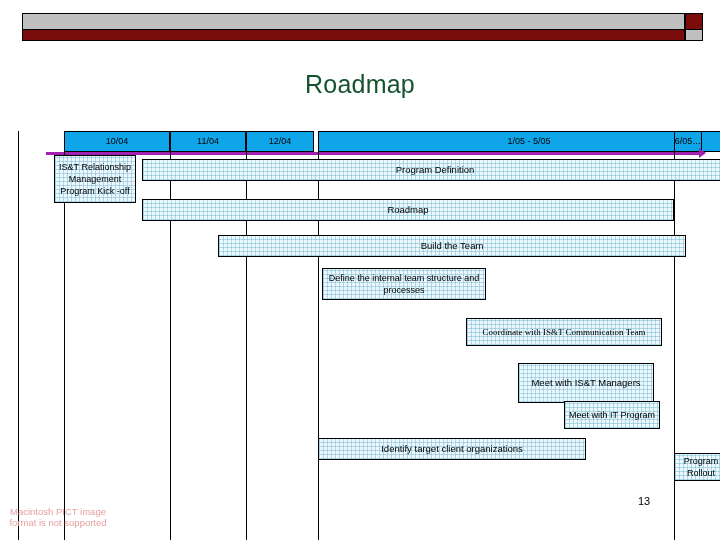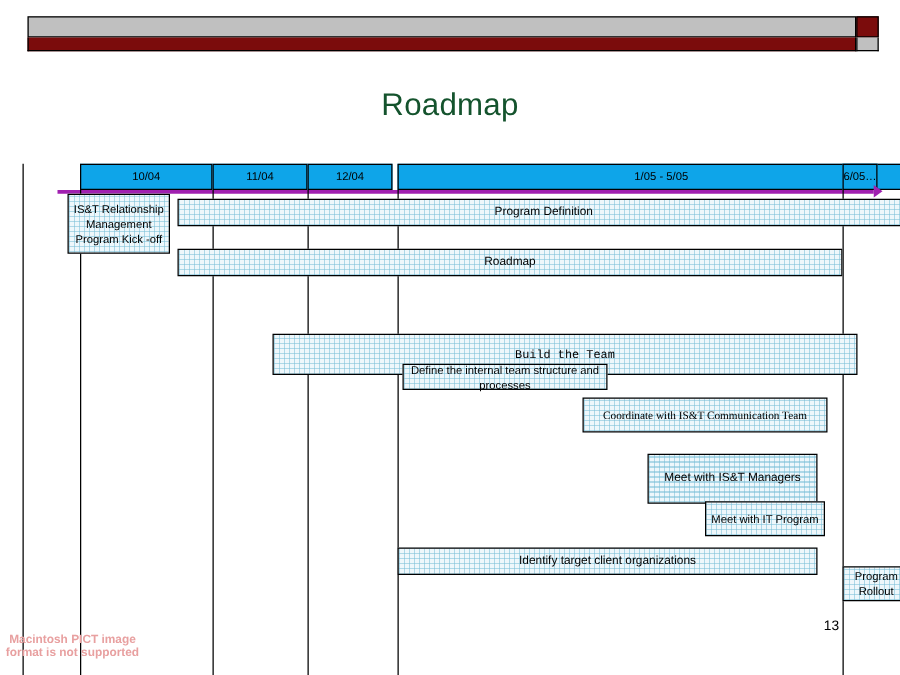--- a/index.html
+++ b/index.html
@@ -131,34 +131,34 @@
     align-items: center;
     justify-content: center;
     text-align: center;
     padding: 0 2px;
   }
   .task.tall-text { font-size: 9px; line-height: 12px; }
 
   
   #page-number {
     position: absolute;
-    left: 659px; top: 495px;
+    left: 638px; top: 495px;
     font-size: 11px;
     color: #000000;
   }
 
   
   #pict-warning {
     position: absolute;
     left: 0px; top: 506px;
     width: 116px;
     text-align: center;
     font-size: 9.5px;
     line-height: 11px;
-    font-weight: bold;
+    font-weight: normal;
     color: #e8a0a0;
   }
 </style>
 </head>
 <body>
 
 <div id="header-band">
   <div class="bar-gray"></div>
   <div class="bar-red"></div>
   <div class="sq-red"></div>
@@ -185,25 +185,25 @@
       <div class="vgrid" style="left: 152px; top: 21px; height: 388px;"></div>
       <div class="vgrid" style="left: 228px; top: 21px; height: 388px;"></div>
       <div class="vgrid" style="left: 300px; top: 21px; height: 388px;"></div>
       <div class="vgrid" style="left: 656px; top: 21px; height: 388px;"></div>
     </div>
 
   <div id="task-layer">
       <div class="task tall-text" style="left: 36px; top: 24px; width: 82px; height: 48px;">IS&amp;T Relationship Management Program Kick -off</div>
       <div class="task" style="left: 124px; top: 28px; width: 586px; height: 22px;">Program Definition</div>
       <div class="task" style="left: 124px; top: 68px; width: 532px; height: 22px;">Roadmap</div>
-      <div class="task" style="left: 200px; top: 136px; width: 468px; height: 33px; font-family: Liberation Mono, monospace;">Build the Team</div>
-      <div class="task tall-text" style="left: 304px; top: 160px; width: 164px; height: 21px; text-align: center;">Define the internal team structure and processes</div>
+      <div class="task" style="left: 200px; top: 104px; width: 468px; height: 22px;">Build the Team</div>
+      <div class="task tall-text" style="left: 304px; top: 137px; width: 164px; height: 32px; text-align: center;">Define the internal team structure and processes</div>
       <div class="task tall-text" style="left: 448px; top: 187px; width: 196px; height: 28px; font-family: Liberation Serif, serif;">Coordinate with IS&amp;T Communication Team</div>
       <div class="task" style="left: 500px; top: 232px; width: 136px; height: 40px;">Meet with IS&amp;T Managers</div>
       <div class="task tall-text" style="left: 546px; top: 270px; width: 96px; height: 28px;">Meet with IT Program</div>
-      <div class="task" style="left: 300px; top: 307px; width: 336px; height: 22px;">Identify target client organizations</div>
+      <div class="task" style="left: 300px; top: 307px; width: 268px; height: 22px;">Identify target client organizations</div>
       <div class="task tall-text" style="left: 656px; top: 322px; width: 54px; height: 28px;">Program Rollout</div>
     </div>
 </div>
 
 <div id="page-number">13</div>
 
 <div id="pict-warning">Macintosh PICT image format is not supported</div>
 
 </body></html>

